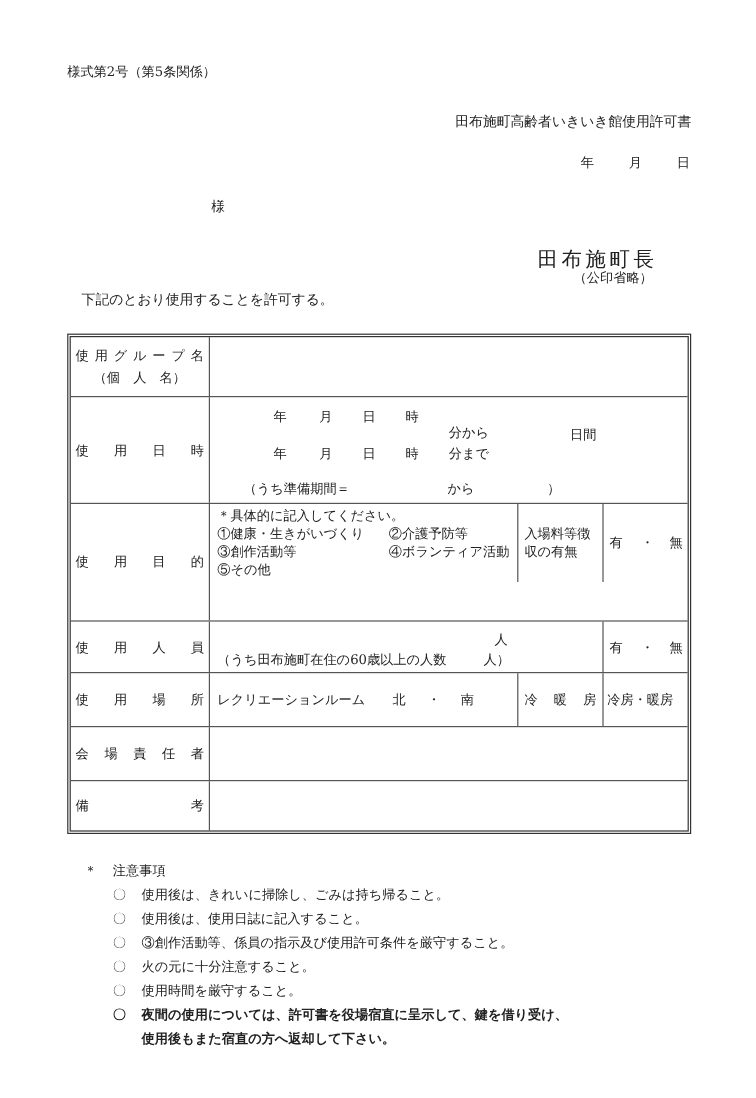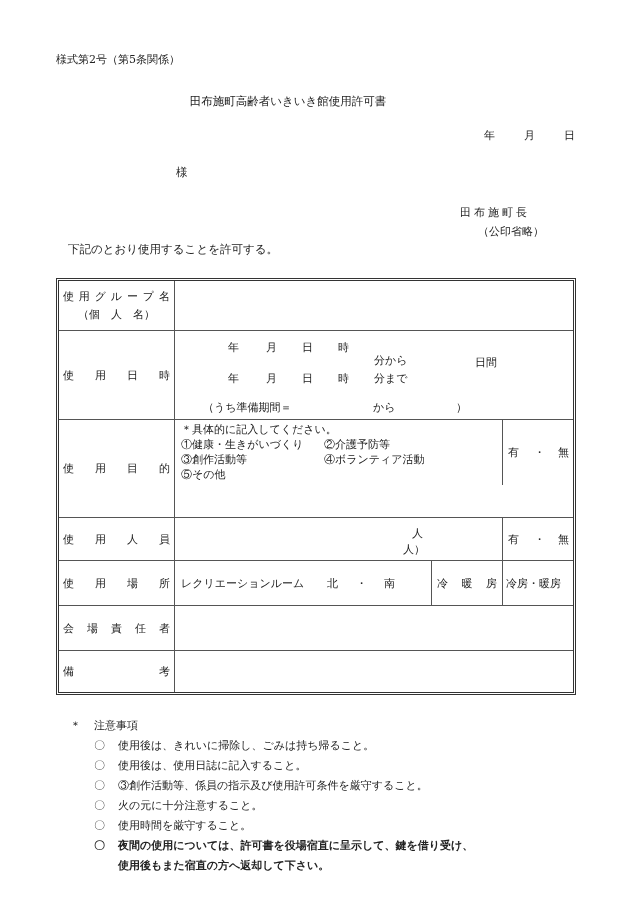--- a/index.html
+++ b/index.html
@@ -3,25 +3,25 @@
 <meta charset="utf-8">
 <style>
   html, body { margin: 0; padding: 0; }
   body {
     width: 630px; height: 915px; background: #ffffff; position: relative;
     font-family: "DejaVu Serif", "Liberation Serif", serif;
     color: #222; font-size: 11px; overflow: hidden;
   }
   .abs { position: absolute; white-space: nowrap; }
   .form-no { left: 56px; top: 52px; font-size: 11px; }
-  .title { left: 0; width: 576px; text-align: center; top: 94px; font-size: 11.5px; }
+  .title { left: 0; width: 576px; text-align: right; top: 94px; font-size: 11.5px; }
   .date { left: 484px; top: 128px; font-size: 11px; word-spacing: 0; }
   .date span { display: inline-block; }
   .addressee { left: 176px; top: 165px; font-size: 11.5px; }
-  .issuer { left: 460px; top: 205px; font-size: 11px; letter-spacing: 3px; }
+  .issuer { left: 448px; top: 205px; font-size: 17px; letter-spacing: 3px; }
   .seal { left: 478px; top: 224px; font-size: 11px; }
   .intro { left: 68px; top: 242px; font-size: 11.5px; }
 
   .table {
     position: absolute; left: 56px; top: 278px; width: 520px; height: 417px;
     border: 3px double #333; box-sizing: border-box;
   }
   .row { position: absolute; left: 0; right: 0; border-bottom: 1px solid #555; box-sizing: border-box; }
   .row.last { border-bottom: none; }
   .lbl {
@@ -111,38 +111,43 @@
       </div>
     </div>
     <div class="cell" style="left:116px;width:256px;height:65px;bottom:auto;">
       <span class="t" style="left:6px;top:2px">＊具体的に記入してください。</span>
       <span class="t" style="left:6px;top:17px">①健康・生きがいづくり</span>
       <span class="t" style="left:149px;top:17px">②介護予防等</span>
       <span class="t" style="left:6px;top:32px">③創作活動等</span>
       <span class="t" style="left:149px;top:32px">④ボランティア活動</span>
       <span class="t" style="left:6px;top:47px">⑤その他</span>
     </div>
+    <div class="cell vline" style="left:372px;width:71px;height:65px;bottom:auto;">
+      <span class="t" style="left:5px;top:17px">入場料等徴</span>
+      <span class="t" style="left:5px;top:32px">収の有無</span>
+    </div>
     <div class="cell vline" style="left:443px;right:0;height:65px;bottom:auto;">
       <span class="t" style="left:5px;top:25px">有</span>
       <span class="t" style="left:31px;top:25px">・</span>
       <span class="t" style="right:4px;top:25px">無</span>
     </div>
   </div>
 
   <div class="row" style="top:237px;height:43px;">
     <div class="lbl">
       <div class="lbl-spread">
         <span>使</span>
           <span>用</span>
         <span>人</span>
           <span>員</span>
       </div>
     </div>
     <div class="cell" style="left:116px;width:256px;">
       <span class="t" style="right:8px;top:8px">人</span>
+      <span class="t" style="left:6px;top:24px">（うち田布施町在住の60歳以上の人数</span>
       <span class="t" style="right:6px;top:24px">人）</span>
     </div>
     <div class="cell vline" style="left:443px;right:0;">
       <span class="t" style="left:5px;top:14px">有</span>
       <span class="t" style="left:31px;top:14px">・</span>
       <span class="t" style="right:4px;top:14px">無</span>
     </div>
   </div>
 
   <div class="row" style="top:280px;height:45px;">

